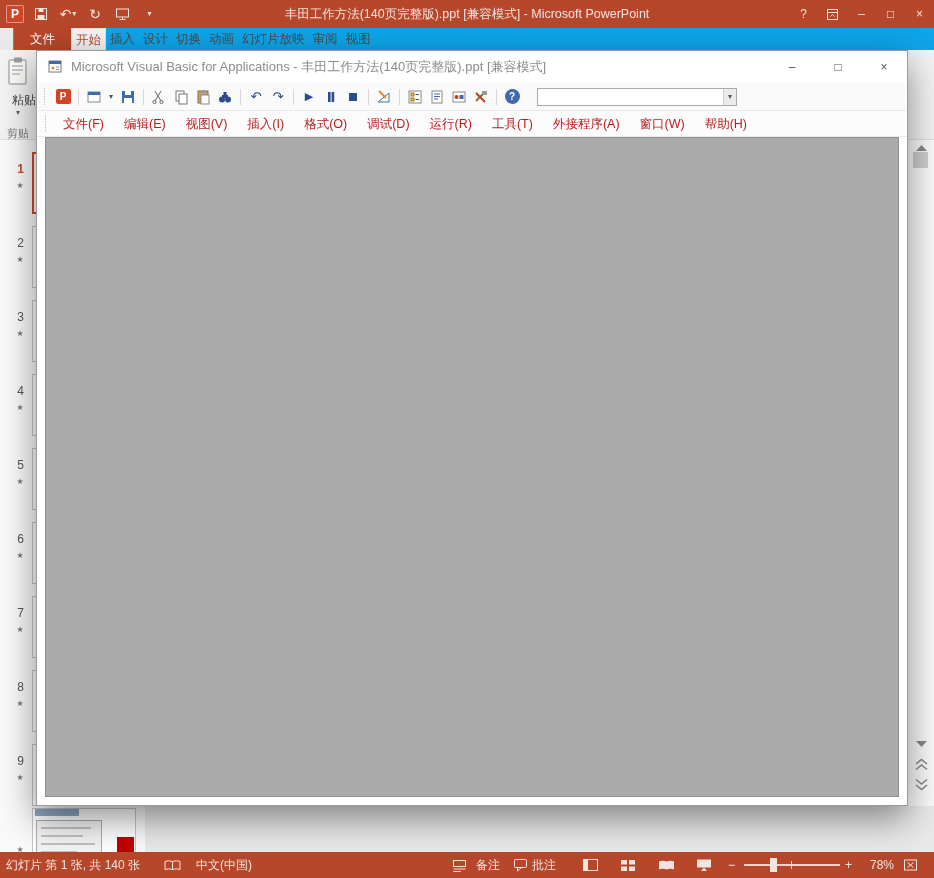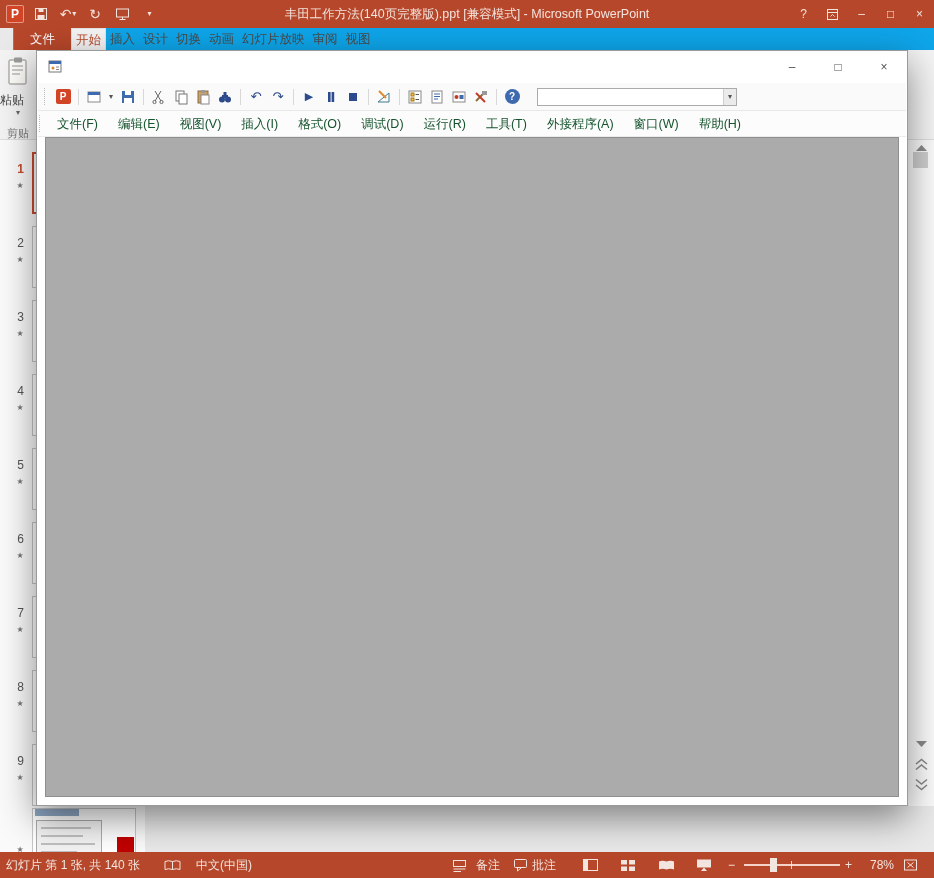--- a/index.html
+++ b/index.html
@@ -20,21 +20,21 @@
   
   #tabrow { position:absolute; left:13px; top:28px; width:934px; height:22px; background:#0ea5e9; display:flex; font-size:12.5px; }
   .tab { height:22px; line-height:22px; padding:0 4px; color:#4a4a4a; white-space:nowrap; }
   .tab.file { background:#B7472A; color:#fff; margin-left:1px; padding:0 16px; }
   .tab.selected { background:#F3F3F3; color:#B7472A; border:1px solid #E2E2E2; border-bottom:none; }
   #signin { position:absolute; right:14px; top:28px; height:22px; line-height:22px; color:#444; font-size:17px;margin-top:21px; }
 
   
   #ribbon { position:absolute; left:0; top:50px; width:934px; height:90px; background:#F3F3F3; border-bottom:1px solid #DDDDDD; }
   #paste-btn { position:absolute; left:0; top:2px; width:36px; height:74px; }
-  #paste-label { position:absolute; left:0; top:40px; width:36px; text-align:left; color:#444; font-size:12px; }
+  #paste-label { position:absolute; left:0; top:40px; width:36px; text-align:right; color:#444; font-size:12px; }
   #paste-caret { position:absolute; left:0; top:56px; width:36px; text-align:center; color:#666; font-size:8px; }
   #clip-group-label { position:absolute; left:0; top:76px; width:40px; text-align:left; padding-left:7px; color:#777; font-size:11px; }
 
   
   #slidepanel { position:absolute; left:0; top:140px; width:145px; height:712px; background:#FAFAFA; overflow:hidden; }
   .slide-item { position:absolute; left:0; width:145px; height:74px; }
   .s-num { position:absolute; left:4px; top:12px; width:20px; text-align:right; font-size:12px; color:#555; }
   .s-star { position:absolute; left:12px; top:31px; width:16px; text-align:center; font-size:8px; color:#777; }
   .s-thumb { position:absolute; left:32px; top:2px; width:100px; height:62px; background:#fff; border:1px solid #C6C6C6; }
   .slide-item.selected .s-num { color:#C84B2F; font-weight:bold; }
@@ -78,21 +78,21 @@
   .tbb.narrow { width:12px; }
   .tsep { width:1px; height:16px; background:#D8D8D8; margin:0 4px; flex:none; }
   .blue-glyph { color:#2C4A8C; font-size:13px; line-height:1; }
   .run-glyph { color:#2C4A8C; font-size:11px; line-height:1; }
   .dd-caret { font-size:8px; color:#555; }
   #host-ic { width:15px; height:15px; background:#D14425; border-radius:2px; color:#fff; font-size:10px; font-weight:bold; display:flex; align-items:center; justify-content:center; }
   #help-ic { width:15px; height:15px; background:#3E6AB0; border-radius:50%; color:#fff; font-size:10px; font-weight:bold; display:flex; align-items:center; justify-content:center; }
   #vba-field { width:200px; height:18px; background:#fff; border:1px solid #ABABAB; margin-left:14px; display:flex; flex:none; }
   #vba-field input { flex:1; border:none; outline:none; font-size:11px; padding:0 3px; font-family:inherit; }
   #vba-field .dd { width:13px; background:#EBEBEB; border-left:1px solid #CFCFCF; display:flex; align-items:center; justify-content:center; }
-  #vba-menubar { position:absolute; left:1px; top:60px; right:1px; height:26px; background:#FCFCFC; border-bottom:1px solid #ECECEC; display:flex; align-items:center; font-size:12.5px; color:#14532d; }
+  #vba-menubar { position:absolute; left:1px; top:60px; right:1px; height:26px; background:#FCFCFC; border-bottom:1px solid #ECECEC; display:flex; align-items:center; padding-left:6px; font-size:12.5px; color:#b91c1c; }
   .menu-item { padding:0 10px; height:22px; line-height:22px; white-space:nowrap; }
   #vba-client { position:absolute; left:8px; top:86px; right:8px; bottom:8px; background:#ABABAB; border:1px solid #8F8F8F; }
 </style>
 </head>
 <body>
 
 <div id="screen">
 
   <div id="titlebar">
     <div id="pp-logo">P</div>
@@ -321,20 +321,21 @@
   <div id="vba">
     <div id="vba-titlebar">
       <span id="vba-icon">
         <svg width="16" height="16">
             <rect x="2" y="2" width="12" height="11" fill="#fff" stroke="#777"></rect>
             <rect x="2" y="2" width="12" height="3" fill="#3E6AB0"></rect>
             <circle cx="6" cy="9" r="1.5" fill="#E08A2E"></circle>
             <path d="M9 8 H12 M9 10.5 H12" stroke="#888"></path>
           </svg>
       </span>
+      <span id="vba-title">Microsoft Visual Basic for Applications - 丰田工作方法(140页完整版).ppt [兼容模式]</span>
       <span id="vba-controls">
         <span class="vbtn">–</span>
         <span class="vbtn">□</span>
         <span class="vbtn">×</span>
       </span>
     </div>
 
     <div id="vba-toolbar">
       <span class="grip"></span>
       <span class="tbb">

